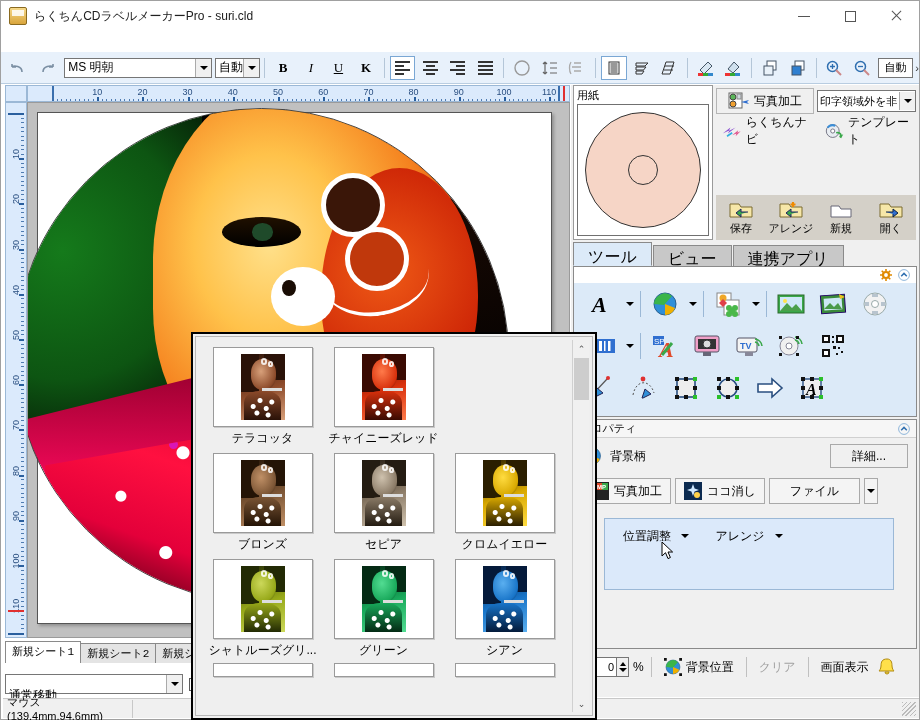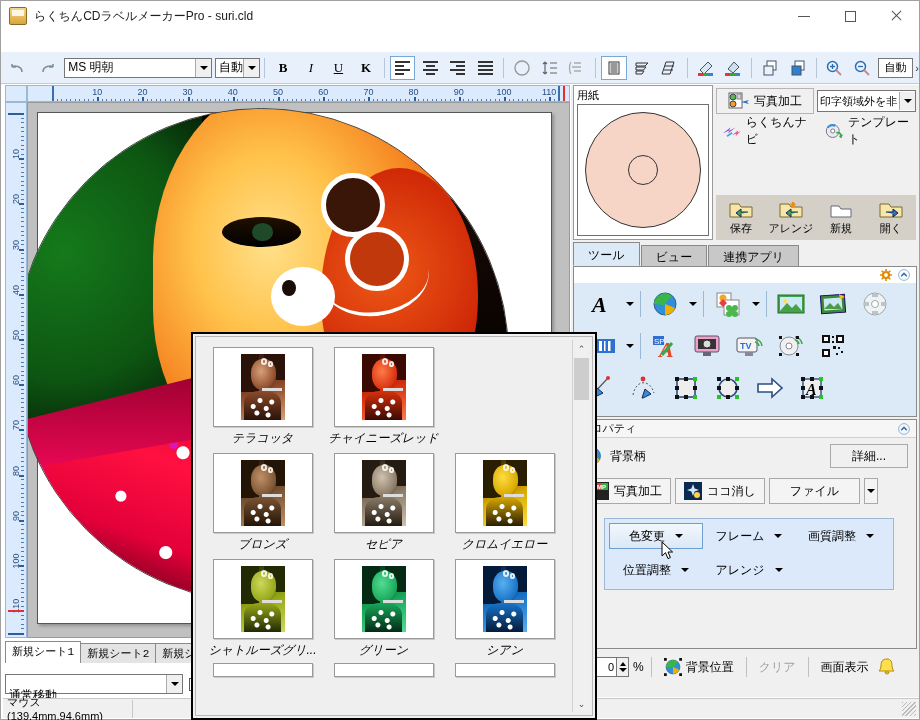--- a/index.html
+++ b/index.html
@@ -174,21 +174,21 @@
   .flatbtn { height:26px; display:flex;align-items:center;gap:4px;font-size:12px;
      padding:0 4px; border:1px solid transparent;}
   .filerow { position:absolute; left:145px; top:110px; width:200px; height:45px;
      background:#d4d0c8; display:flex; align-items:center; }
   .filebtn { width:50px; height:45px; display:flex;flex-direction:column;
      align-items:center;justify-content:center;gap:1px;font-size:11px;border:1px solid transparent;}
 
   
   .ptabs { position:absolute; left:2px; top:158px; width:344px; height:24px;
      display:flex; align-items:flex-end; border-bottom:1px solid #8a8a8a;}
-  .ptab { height:21px; padding:3px 14px 8px 14px; font-size:12px; background:#c8c8c8;
+  .ptab { height:21px; padding:3px 14px 8px 14px; font-size:16px; background:#c8c8c8;
      border:1px solid #8a8a8a; border-bottom:none; margin-right:1px;}
   .ptab.active { background:#dceaf8; height:24px; padding-top:4px; border-bottom:1px solid #dceaf8;}
 
   .toolsect { position:absolute; left:2px; top:182px; width:344px; height:150px;
      background:#dceaf8; border:1px solid #8a8a8a; border-top:none;}
   .ts-head { height:16px; display:flex; justify-content:flex-end; align-items:center;
      gap:6px; background:#fff; padding-right:6px;}
   .icoRow { display:flex; align-items:center; height:42px; padding-left:8px; gap:2px;}
   .icoBtn { width:40px;height:40px;display:flex;align-items:center;justify-content:center;
      border:1px solid transparent;}
@@ -223,21 +223,21 @@
   .vsep{width:1px;height:20px;background:#c0c0c0;margin:0 3px;}
 
   
   .popup { position:absolute; left:190px; top:331px; width:406px; height:388px;
      background:#f0f0f0; border:2px solid #000; }
   .pop-inner { position:absolute; left:2px; top:2px; right:2px; bottom:2px;
      background:#efefef; border:1px solid #b8b8b8; overflow:hidden; }
   .popgrid { position:absolute; left:6px; top:4px; width:368px; }
   .swrow { display:flex; }
   .swcell { width:121px; display:flex; flex-direction:column; align-items:center;
-     padding-top:6px;font-style:italic; }
+     padding-top:6px; }
   .swframe { width:100px; height:80px; background:#fff; border:1px solid #9a9a9a;
      box-shadow:1px 1px 0 #c9c9c9; display:flex; align-items:center; justify-content:center; }
   .swthumb { width:44px; height:66px; position:relative; overflow:hidden; background:#fff;}
   .swlabel { font-size:12px; margin-top:3px; white-space:nowrap; }
   .swblank { width:100px; height:14px; border:1px solid #9a9a9a; background:#fff;
      box-shadow:1px 1px 0 #c9c9c9; margin-top:4px;}
   .pop-scroll { position:absolute; right:3px; top:3px; width:17px; bottom:3px;
      background:#f0f0f0; border-left:1px solid #d0d0d0;}
   .sc-btn{width:17px;height:17px;display:flex;align-items:center;justify-content:center;
      font-size:9px;color:#505050;}
@@ -1106,34 +1106,20 @@
           </svg>
           <span>ココ消し</span>
         </div>
         <div class="pbtn" style="padding:0 20px">ファイル</div>
         <div class="pbtn-arrow">
             <i class="arw-d"></i>
           </div>
       </div>
 
       <div class="cmdbox">
-        <div class="cmdrow">
-          <div class="cmdbtn sel" style="width:94px;margin-left:4px">
-            <span>色変更</span>
-            <i class="arw-d"></i>
-          </div>
-          <div class="cmdbtn" style="width:92px">
-            <span>フレーム</span>
-            <i class="arw-d"></i>
-          </div>
-          <div class="cmdbtn" style="width:92px">
-            <span>画質調整</span>
-            <i class="arw-d"></i>
-          </div>
-        </div>
         <div class="cmdrow">
           <div class="cmdbtn" style="width:94px;margin-left:4px">
             <span>位置調整</span>
             <i class="arw-d"></i>
           </div>
           <div class="cmdbtn" style="width:92px">
             <span>アレンジ</span>
             <i class="arw-d"></i>
           </div>
         </div>

